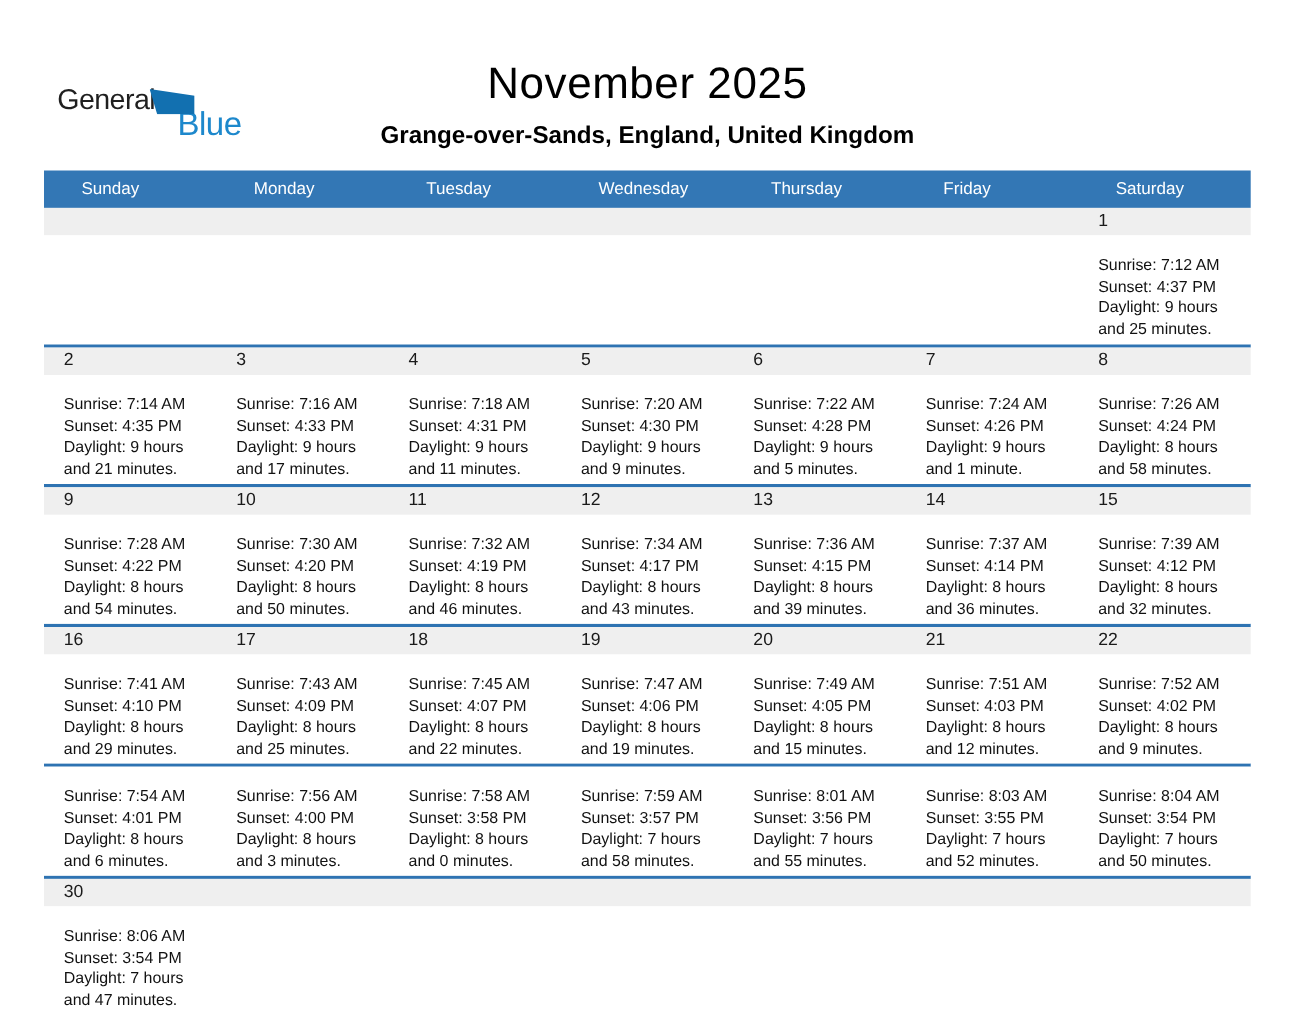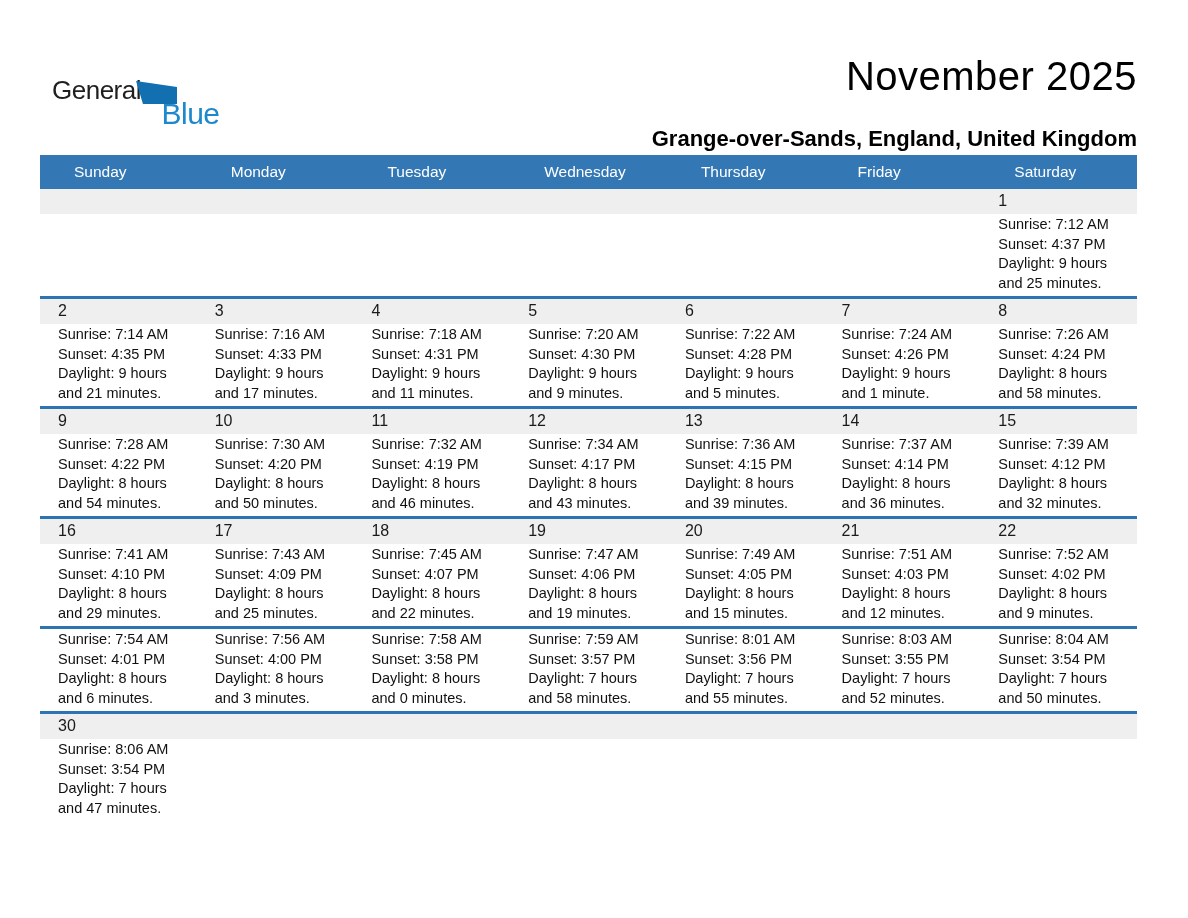--- a/index.html
+++ b/index.html
@@ -10,44 +10,44 @@
     overflow:hidden;
   }
   :root {
     --header-bg:#3377b5;
     --divider:#2e73b2;
     --numband:#efefef;
     --logo-blue:#1d88cc;
     --logo-tri:#1270b0;
     --logo-dark:#1f1f1f;
   }
-  .page-header { position:absolute; left:40px; top:52px; width:1097px; text-align:right; }
+  .page-header { position:absolute; left:40px; top:52px; width:1097px; text-align:center; }
   .month-title { font-size:40px; font-weight:400; color:#000; letter-spacing:0.5px; line-height:48px; }
-  .location-subtitle { font-size:22px; font-weight:700; color:#000; margin-top:26px; line-height:26px; }
+  .location-subtitle { font-size:22px; font-weight:700; color:#000; margin-top:10px; line-height:26px; }
 
   .logo { position:absolute; left:52px; top:74px; width:200px; }
   .logo-row { display:flex; align-items:flex-end; }
   .logo-general { font-size:26px; color:var(--logo-dark); letter-spacing:-0.5px; line-height:32px;text-align:center; }
   .logo-triangle {
     width:41px; height:23px; margin-left:-5px; margin-bottom:2px;
     background:var(--logo-tri);
     clip-path:polygon(0 0, 100% 26%, 100% 100%, 17% 100%);
   }
   .logo-blue { font-size:30px; color:var(--logo-blue); letter-spacing:-0.5px; margin-left:77px; margin-top:-8px; line-height:32px;text-align:center; }
 
   .calendar { position:absolute; left:40px; top:155px; width:1097px; }
   .weekday-row { display:flex; background:var(--header-bg); height:34px; align-items:center; }
   .weekday-cell { flex:1 1 0; color:#ffffff; font-size:15.5px; padding-left:34px; font-weight:400; }
 
   .week-row { border-bottom:3px solid var(--divider); }
   .week-row:last-child { border-bottom:none; }
   .num-band { display:flex; background:var(--numband); height:25px; }
   .num-cell { flex:1 1 0; font-size:16px; padding:3px 4px 0 18px; color:#1a1a1a; }
   .content-band { display:flex; min-height:81px; background:#ffffff; }
-  .content-cell { flex:1 1 0; padding:1px 6px 3px 18px; }
+  .content-cell { flex:1 1 0; padding:18px 6px 3px 18px; }
   .cell-line { font-size:14.5px; line-height:19.5px; color:#111111; white-space:nowrap; }
 </style>
 </head>
 <body>
 
 <div class="logo">
   <div class="logo-row">
     <span class="logo-general">General</span>
     <span class="logo-triangle"></span>
   </div>

